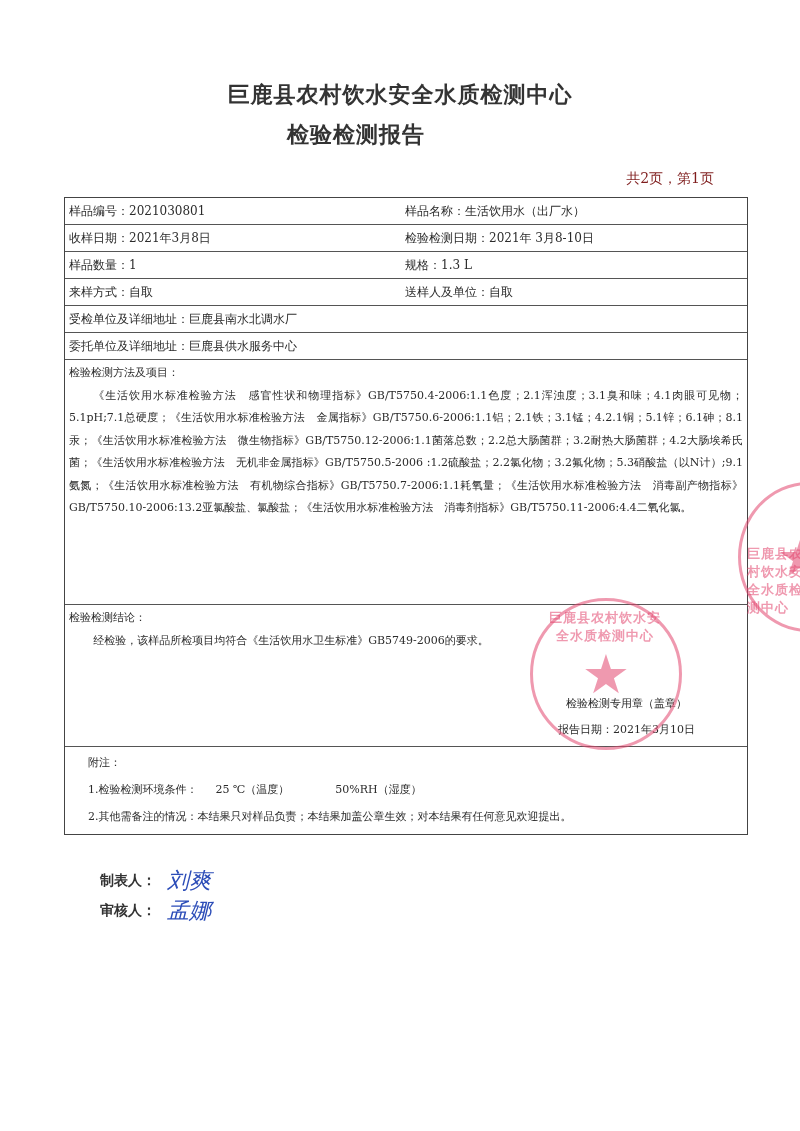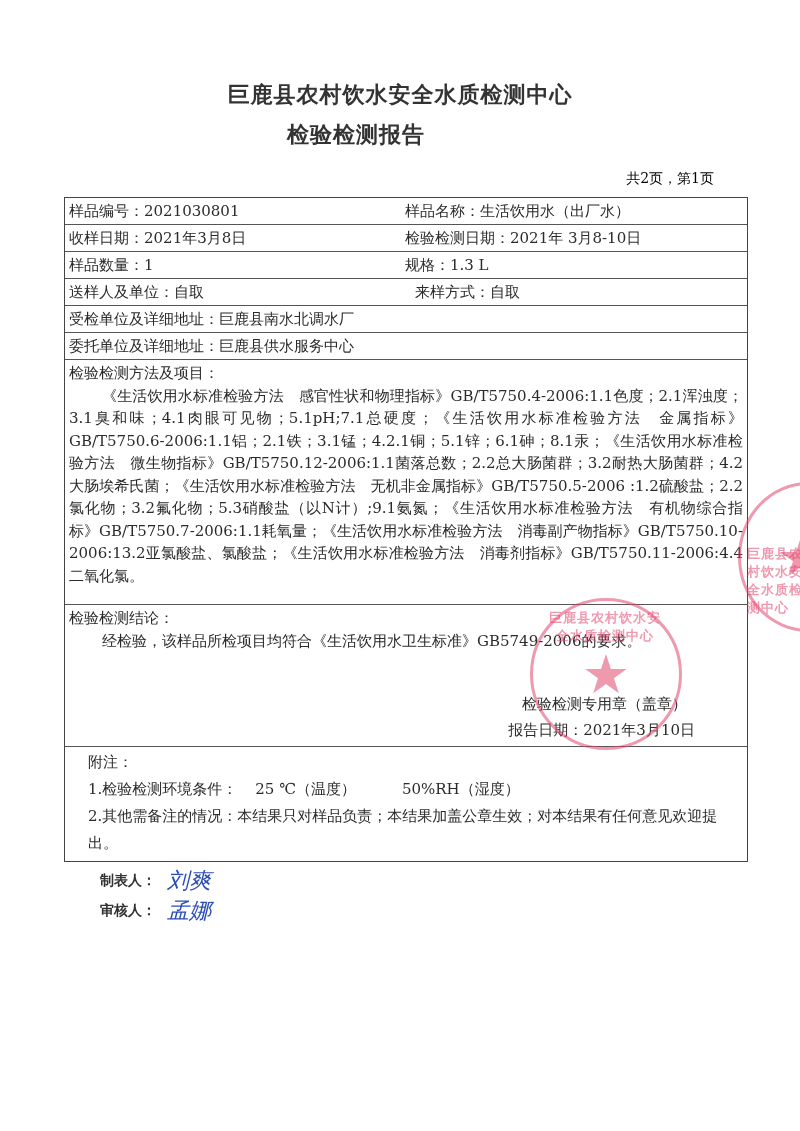--- a/index.html
+++ b/index.html
@@ -11,33 +11,33 @@
     position: absolute; left: 0; width: 800px; top: 80px; text-align: center;
     font-family: "DejaVu Sans", "Liberation Sans", sans-serif; font-size: 22px; font-weight: bold;
     letter-spacing: 1px; color: #333;
   }
   .title2 {
     position: absolute; left: 0; width: 712px; top: 120px; text-align: center;
     font-family: "DejaVu Sans", "Liberation Sans", sans-serif; font-size: 22px; font-weight: bold;
     letter-spacing: 1px; color: #333;
   }
   .page-info {
-    position: absolute; right: 86px; top: 170px; font-size: 14px; color: #000000;
+    position: absolute; right: 86px; top: 170px; font-size: 14px; color: #7f1d1d;
   }
   .report-table {
     position: absolute; left: 64px; top: 197px; width: 684px;
     border: 1.5px solid #444; box-sizing: border-box;
   }
   .row { display: flex; border-bottom: 1px solid #555; height: 27px; box-sizing: border-box; }
   .row .cell {
-    flex: 1; padding: 0 4px; font-size: 15px; line-height: 26px; white-space: nowrap; overflow: hidden;
+    flex: 1; padding: 0 4px; font-size: 12px; line-height: 26px; white-space: nowrap; overflow: hidden;
   }
   .row .cell.left { flex: 0 0 328px; }
   .row .cell.right { border-left: none; }
-  .section { border-bottom: 1px solid #555; padding: 2px 4px; box-sizing: border-box; font-size: 15px; line-height: 22.5px; }
+  .section { border-bottom: 1px solid #555; padding: 2px 4px; box-sizing: border-box; font-size: 11px; line-height: 22.5px; }
   .methods { height: 245px; }
   .methods .body { text-indent: 2.2em; text-align: justify; }
   .conclusion { height: 142px; position: relative; }
   .conclusion .text { text-indent: 2.2em; }
   .conclusion .seal-label { position: absolute; right: 60px; top: 88px; }
   .conclusion .report-date { position: absolute; right: 52px; top: 114px; margin-left: 20px; }
   .notes { padding-bottom: 4px; border-bottom: none; margin-left: 19px; }
   .notes .line { line-height: 27px; }
   .notes .spacer { display: inline-block; width: 18px; }
   .notes .spacer2 { display: inline-block; width: 46px; }
@@ -72,22 +72,22 @@
   </div>
   <div class="row">
     <div class="cell left">收样日期：2021年3月8日</div>
     <div class="cell right">检验检测日期：2021年 3月8-10日</div>
   </div>
   <div class="row">
     <div class="cell left">样品数量：1</div>
     <div class="cell right">规格：1.3 L</div>
   </div>
   <div class="row">
+    <div class="cell left">来样方式：自取</div>
     <div class="cell right">送样人及单位：自取</div>
-    <div class="cell left">来样方式：自取</div>
   </div>
   <div class="row">
     <div class="cell">受检单位及详细地址：巨鹿县南水北调水厂</div>
   </div>
   <div class="row">
     <div class="cell">委托单位及详细地址：巨鹿县供水服务中心</div>
   </div>
 
   <div class="section methods">
     <div>检验检测方法及项目：</div>

